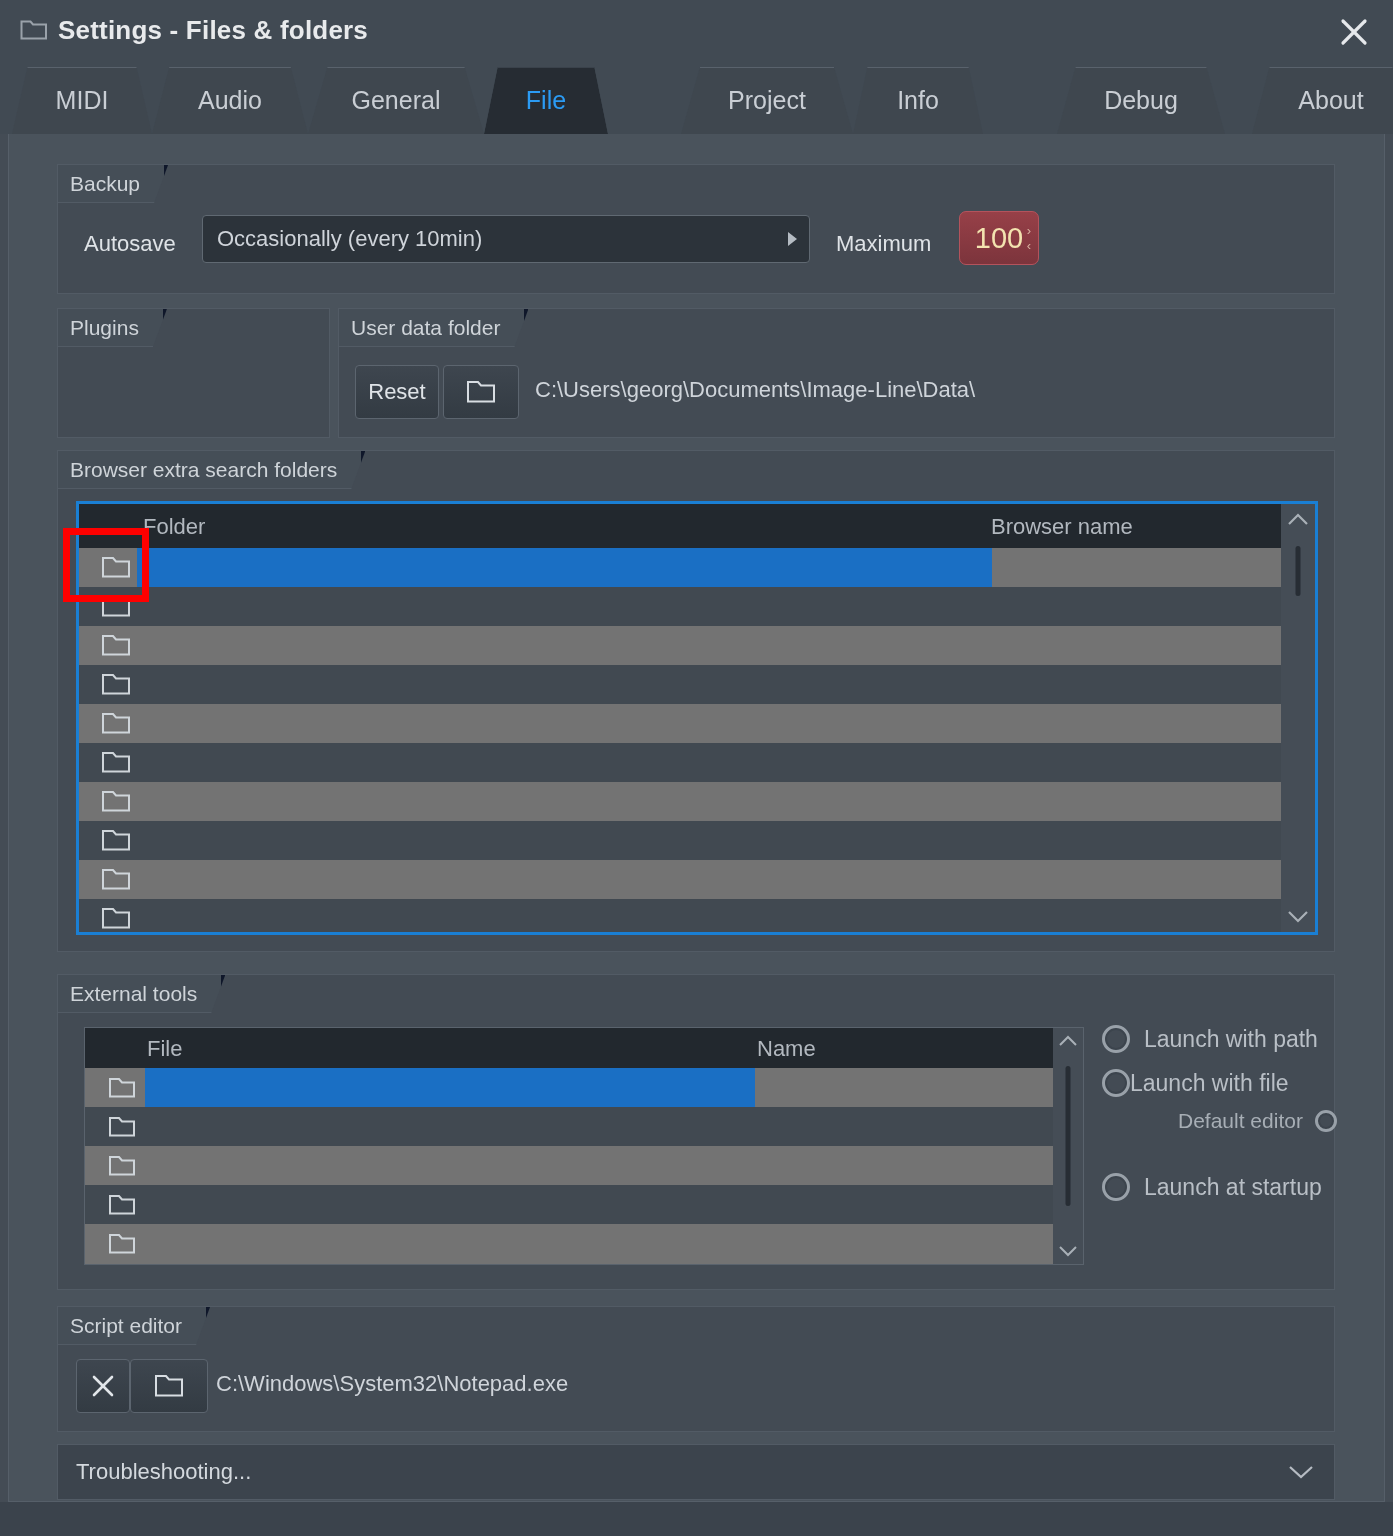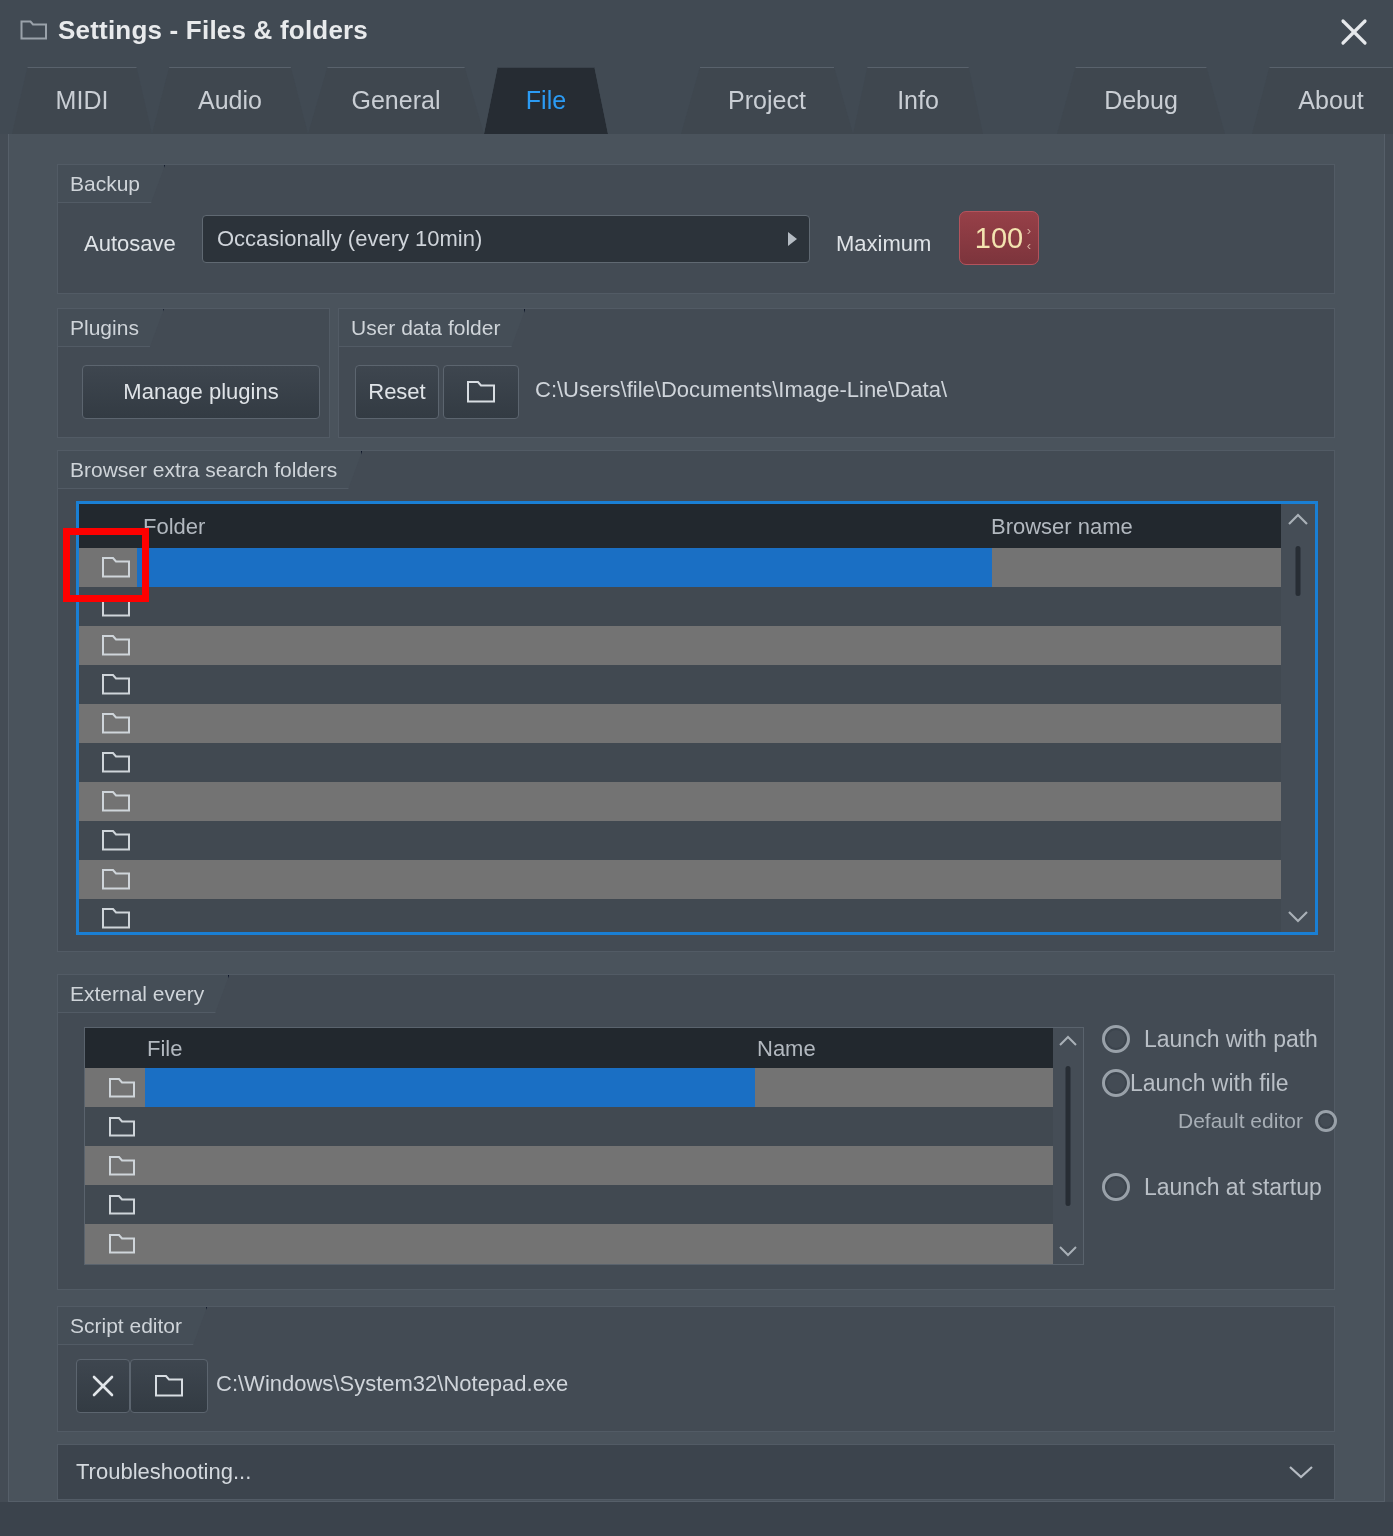--- a/index.html
+++ b/index.html
@@ -73,21 +73,21 @@
     position: absolute;
     background: #434b54;
     border: 1px solid #525b65;
   }
   .panel-title {
     position: absolute; left: 0; top: 0; height: 38px;
     padding: 0 24px 0 12px;
     display: flex; align-items: center;
     background: #454e57;
     color: #cfd4d9; font-size: 21px;
-    border-right: 1px solid #0f172a;
+    border-right: 4px solid #0f172a;
     border-bottom: 1px solid #525b65;
     clip-path: polygon(0 0, 100% 0, calc(100% - 14px) 100%, 0 100%);
     white-space: nowrap;
   }
 
   .lbl { color: #dfe3e7; font-size: 22px; white-space: nowrap; }
 
   
   .combo {
     position: absolute;
@@ -271,38 +271,35 @@
       <div class="lbl" style="position:absolute; left:778px; top:66px;">Maximum</div>
       <div class="spinner" style="left:901px; top:46px; width:80px; height:54px;">
         <span>100</span>
         <span class="sp-up">›</span>
         <span class="sp-dn">‹</span>
       </div>
     </div>
 
     <div class="panel" style="left:48px; top:174px; width:273px; height:130px;">
       <div class="panel-title">Plugins</div>
-      <div class="btn" style="left:24px; top:56px; width:238px; height:54px;">
-        <span>Manage plugins</span>
-      </div>
     </div>
 
     <div class="panel" style="left:329px; top:174px; width:997px; height:130px;">
       <div class="panel-title">User data folder</div>
       <div class="btn" style="left:16px; top:56px; width:84px; height:54px;">
         <span>Reset</span>
       </div>
       <div class="btn" style="left:104px; top:56px; width:76px; height:54px;">
         <span>
           <svg width="30" height="26" viewBox="0 0 30 26">
             <path d="M2 3 h10 l3 3.5 h13 v16 h-26 z" fill="none" stroke="#d8dde2" stroke-width="2"></path>
           </svg>
         </span>
       </div>
-      <div class="pathtext" style="left:196px; top:68px;">C:\Users\file\Documents\Image-Line\Data\</div>
+      <div class="pathtext" style="left:196px; top:68px;">C:\Users\georg\Documents\Image-Line\Data\</div>
     </div>
 
     <div class="panel" style="left:48px; top:316px; width:1278px; height:502px;">
       <div class="panel-title">Browser extra search folders</div>
 
       <div class="listbox focused" style="left:18px; top:50px; width:1242px; height:434px;">
         <div class="list-head">
           <span class="col" style="left:64px;">Folder</span>
           <span class="col" style="left:912px;">Browser name</span>
         </div>
@@ -391,21 +388,21 @@
           <span class="chev" style="bottom:8px;">
             <svg width="22" height="14" viewBox="0 0 22 14">
                 <polyline points="2,2 11,11 20,2" fill="none" stroke="#a9b0b7" stroke-width="2.2"></polyline>
               </svg>
           </span>
         </div>
       </div>
     </div>
 
     <div class="panel" style="left:48px; top:840px; width:1278px; height:316px;">
-      <div class="panel-title">External every</div>
+      <div class="panel-title">External tools</div>
 
       <div class="listbox plain" style="left:26px; top:52px; width:1000px; height:238px;">
         <div class="list-head" style="height:40px;">
           <span class="col" style="left:62px; top:8px;">File</span>
           <span class="col" style="left:672px; top:8px;">Name</span>
         </div>
         <div class="rows" style="top:40px;">
           <div class="row" style="height:39px;">
             <span class="sel" style="left:60px; width:610px;"></span>
             <span class="ficon" style="left:20px; width:34px; height:100%;">

